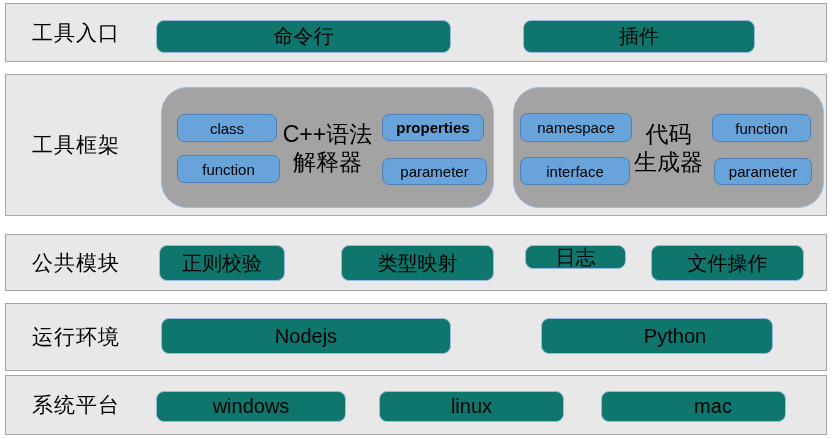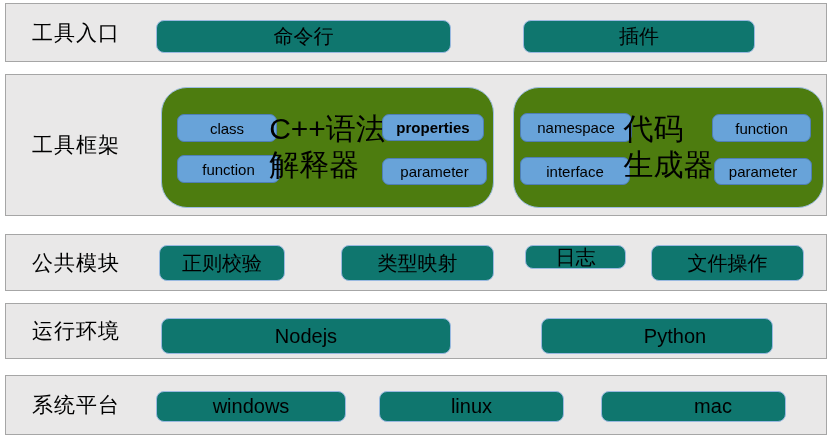--- a/index.html
+++ b/index.html
@@ -9,21 +9,21 @@
   .layer {
     position: absolute;
     left: 5px;
     width: 822px;
     background: #e9e8e8;
     border: 1.5px solid #a6a6a6;
   }
   #layer-tool-entry     { top: 3px;   height: 59px;  }
   #layer-tool-framework { top: 74px;  height: 142px; }
   #layer-common-modules { top: 234px; height: 57px;  }
-  #layer-runtime        { top: 303px; height: 56px; text-align: center;  }
+  #layer-runtime        { top: 303px; height: 68px; text-align: center;  }
   #layer-platform       { top: 375px; height: 60px;  }
 
   .layer-label {
     position: absolute;
     left: 26px;
     top: 50%;
     transform: translateY(-50%);
     font-size: 21px;
     letter-spacing: 1px;
     white-space: nowrap;
@@ -43,34 +43,34 @@
 
   
   #chip-cli    { left: 150px; top: 16px; width: 295px; height: 33px; }
   #chip-plugin { left: 517px; top: 16px; width: 232px; height: 33px; }
 
   
   .panel {
     position: absolute;
     top: 12px;
     height: 121px;
-    background: #4d7c0f;
+    background: #a3a3a3;
     border: 1.5px solid #9cbce2;
     border-radius: 26px;
   }
   #panel-cpp-interpreter { left: 155px; width: 333px; }
   #panel-code-generator  { left: 507px; width: 311px; }
 
   .panel-title {
     position: absolute;
     left: 50%;
     top: 50%;
     transform: translate(-50%, -50%);
-    text-align: left;
-    font-size: 30px;
+    text-align: center;
+    font-size: 23px;
     line-height: 1.22;
     white-space: nowrap;
   }
 
   .tag {
     position: absolute;
     background: #68a3d9;
     border: 1.5px solid #4f7fb5;
     border-radius: 7px;
     display: flex;

